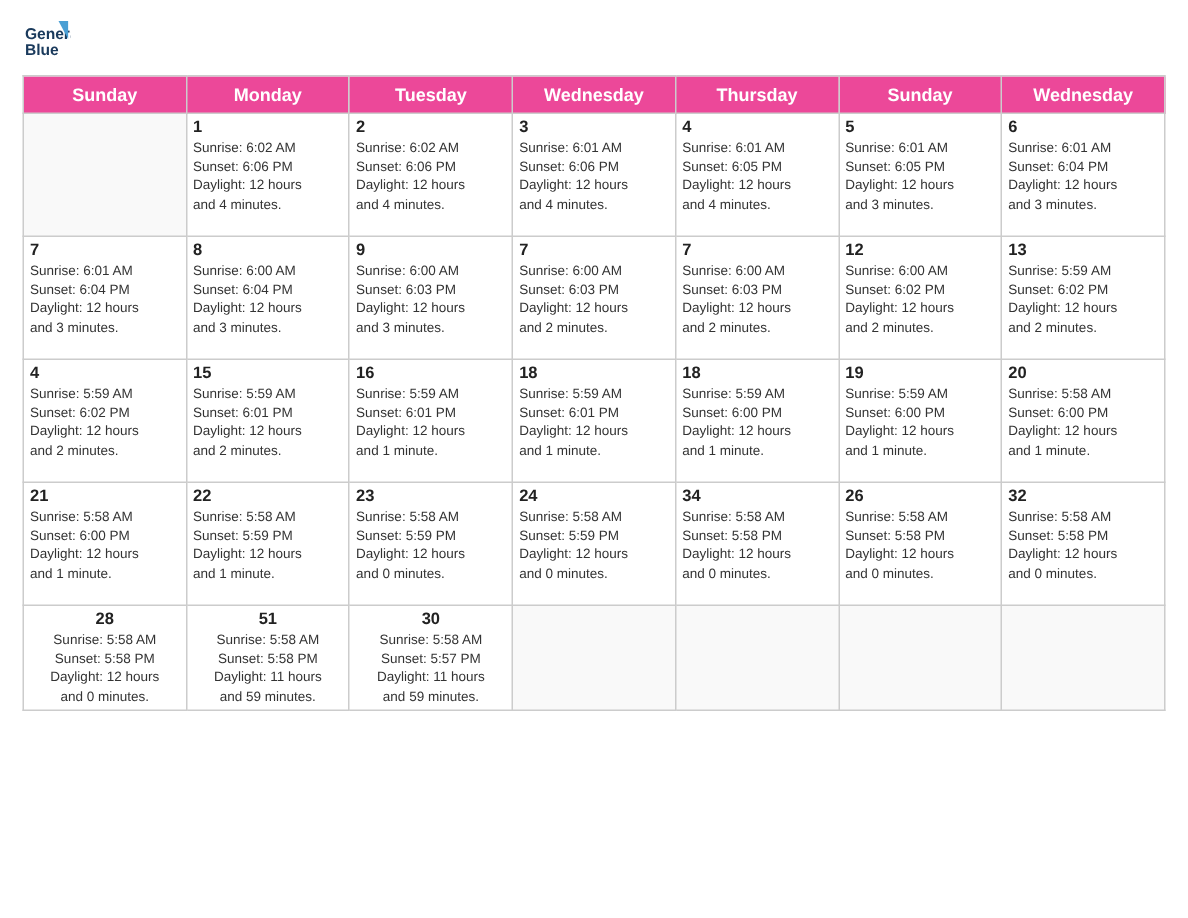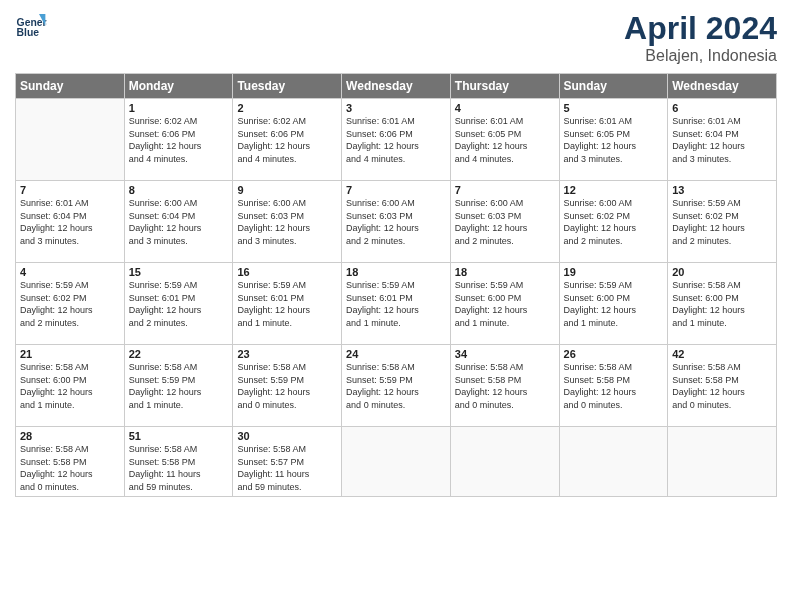--- a/index.html
+++ b/index.html
@@ -41,25 +41,25 @@
     .location {
       font-size: 16px;
       color: #555;
     }
     table {
       width: 100%;
       border-collapse: collapse;
       table-layout: fixed;
     }
     th {
-      background-color: #737373;
+      background-color: #ec4899;
       color: white;
       padding: 5px 4px;
       font-size: 12px;
-      text-align: left;
+      text-align: center;
       border: 1px solid #ccc;
     }
     td {
       border: 1px solid #ccc;
       vertical-align: top;
       padding: 3px 4px;
       font-size: 9.5px;
       color: #333;
       height: 82px;
     }
@@ -73,38 +73,35 @@
     .cell-info {
       font-size: 9px;
       line-height: 1.4;
       color: #333;
     }
     td.empty {
       background: #f9f9f9;
     }
     tr:last-child td {
       height: 70px;
+      text-align: center;
     }
   </style>
 </head>
 <body>
 
 <div class="container">
   <div class="header">
     <div class="logo">
       <svg class="logo-icon" viewBox="0 0 40 40">
         <text x="2" y="20" font-size="13" font-weight="bold" fill="#1a3a5c">General</text>
         <text x="2" y="33" font-size="13" font-weight="bold" fill="#1a3a5c">Blue</text>
         <polygon points="30,5 38,5 38,20" fill="#4a9fd4"></polygon>
       </svg>
     </div>
-    <div class="title-area">
-      <div class="month-title">April 2024</div>
-      <div class="location">Belajen, Indonesia</div>
-    </div>
   </div>
 
   <table>
     <thead>
       <tr id="header-row">
           <th>Sunday</th>
           <th>Monday</th>
           <th>Tuesday</th>
           <th>Wednesday</th>
           <th>Thursday</th>
@@ -297,21 +294,21 @@
 and 0 minutes.</div>
           </td>
           <td>
             <span class="day-num">26</span>
             <div class="cell-info" style="white-space: pre-line;">Sunrise: 5:58 AM
 Sunset: 5:58 PM
 Daylight: 12 hours
 and 0 minutes.</div>
           </td>
           <td>
-            <span class="day-num">42</span>
+            <span class="day-num">32</span>
             <div class="cell-info" style="white-space: pre-line;">Sunrise: 5:58 AM
 Sunset: 5:58 PM
 Daylight: 12 hours
 and 0 minutes.</div>
           </td>
         </tr>
         <tr>
           <td>
             <span class="day-num">28</span>
             <div class="cell-info" style="white-space: pre-line;">Sunrise: 5:58 AM

